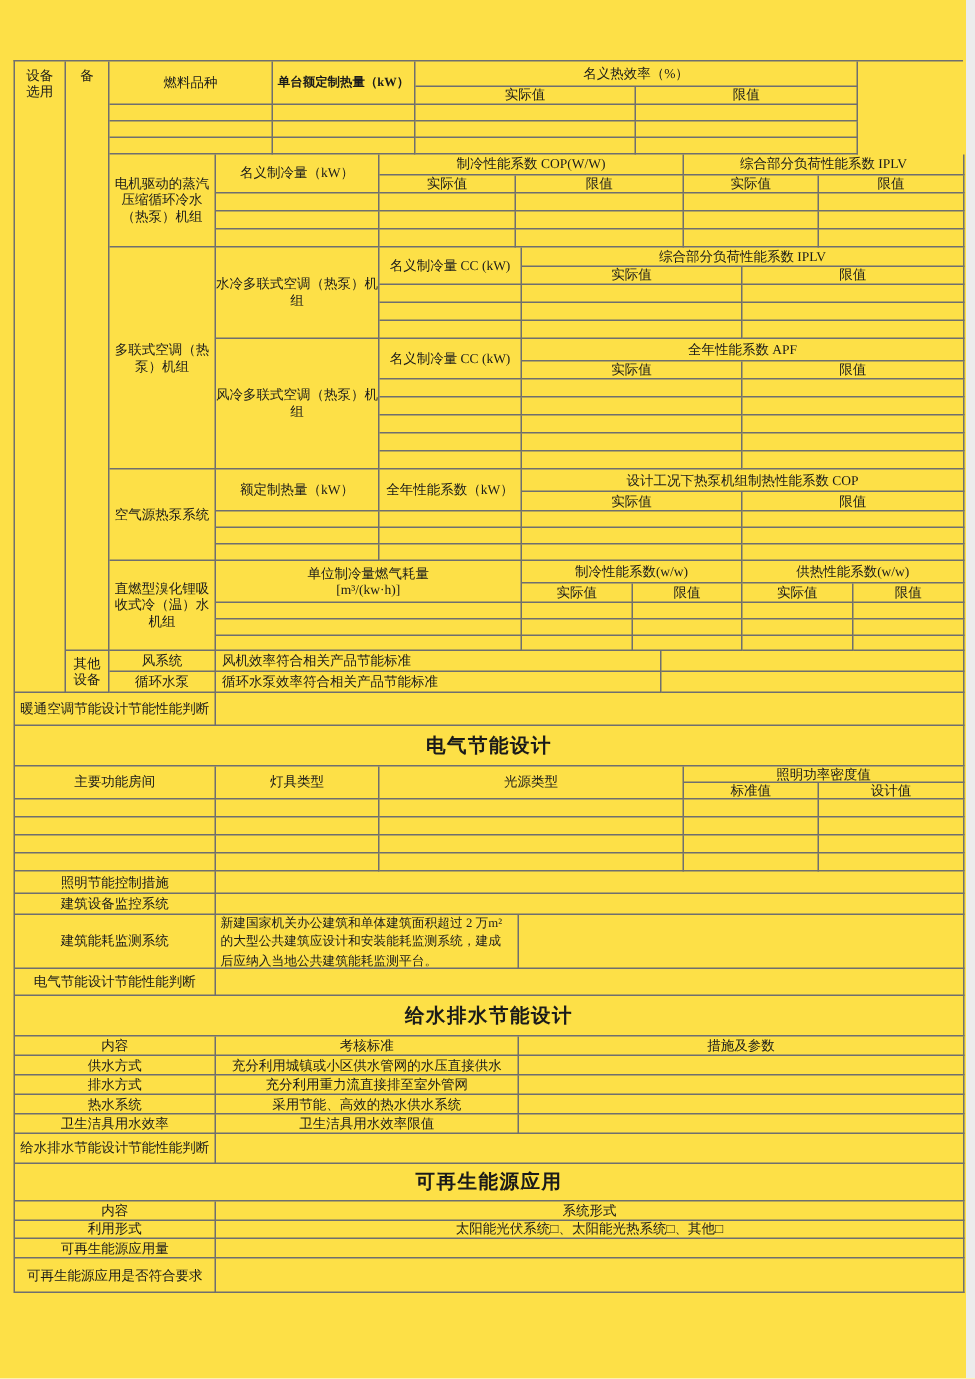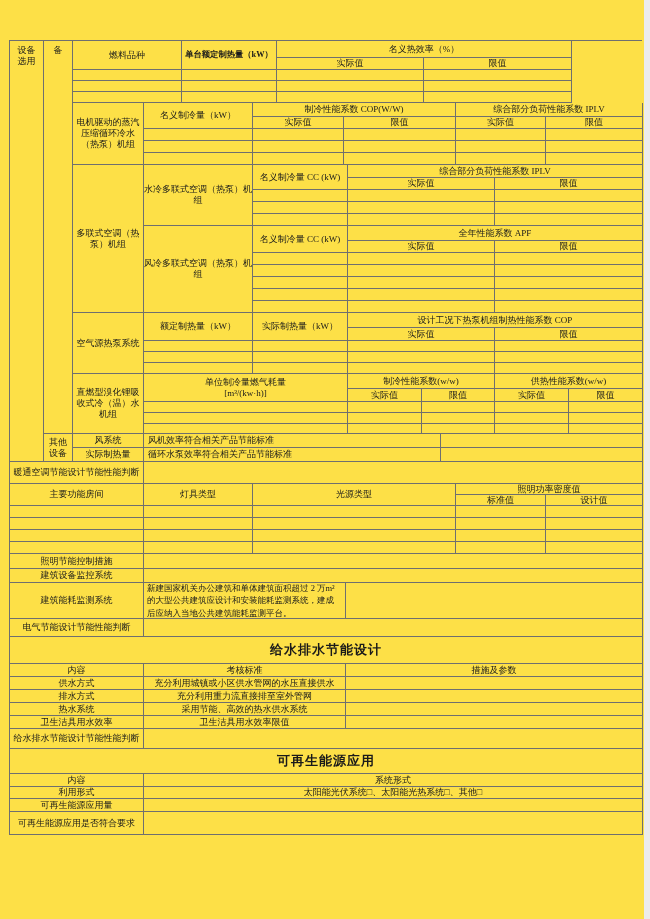--- a/index.html
+++ b/index.html
@@ -210,21 +210,21 @@
             </div>
           </div>
         </div>
       </div>
 
       <div class="r h61">
         <div class="c w71">空气源热泵系统</div>
         <div class="v w499">
           <div class="r h28">
             <div class="c w109">额定制热量（kW）</div>
-            <div class="c w95">实际制热量（kW）</div>
+            <div class="c w95">全年性能系数（kW）</div>
             <div class="v w295">
               <div class="c h15">设计工况下热泵机组制热性能系数 COP</div>
               <div class="r h13">
                 <div class="c w147">实际值</div>
                 <div class="c w148">限值</div>
               </div>
             </div>
           </div>
           <div class="r h11">
                 <div class="c w109"></div>
@@ -293,32 +293,35 @@
               </div>
         </div>
       </div>
 
       <div class="r h14">
         <div class="c w71">风系统</div>
         <div class="c left w297">风机效率符合相关产品节能标准</div>
         <div class="c w202"></div>
       </div>
       <div class="r h14">
-        <div class="c w71">实际制热量</div>
+        <div class="c w71">循环水泵</div>
         <div class="c left w297">循环水泵效率符合相关产品节能标准</div>
         <div class="c w202"></div>
       </div>
     </div>
   </div>
 
   <div class="r h22">
     <div class="c w134">暖通空调节能设计节能性能判断</div>
     <div class="c w499"></div>
   </div>
 
+  <div class="r h27">
+    <div class="c w633 title">电气节能设计</div>
+  </div>
   <div class="r h22">
     <div class="c w134">主要功能房间</div>
     <div class="c w109">灯具类型</div>
     <div class="c w203">光源类型</div>
     <div class="v w187">
       <div class="c h11">照明功率密度值</div>
       <div class="r h11">
         <div class="c w90">标准值</div>
         <div class="c w97">设计值</div>
       </div>

